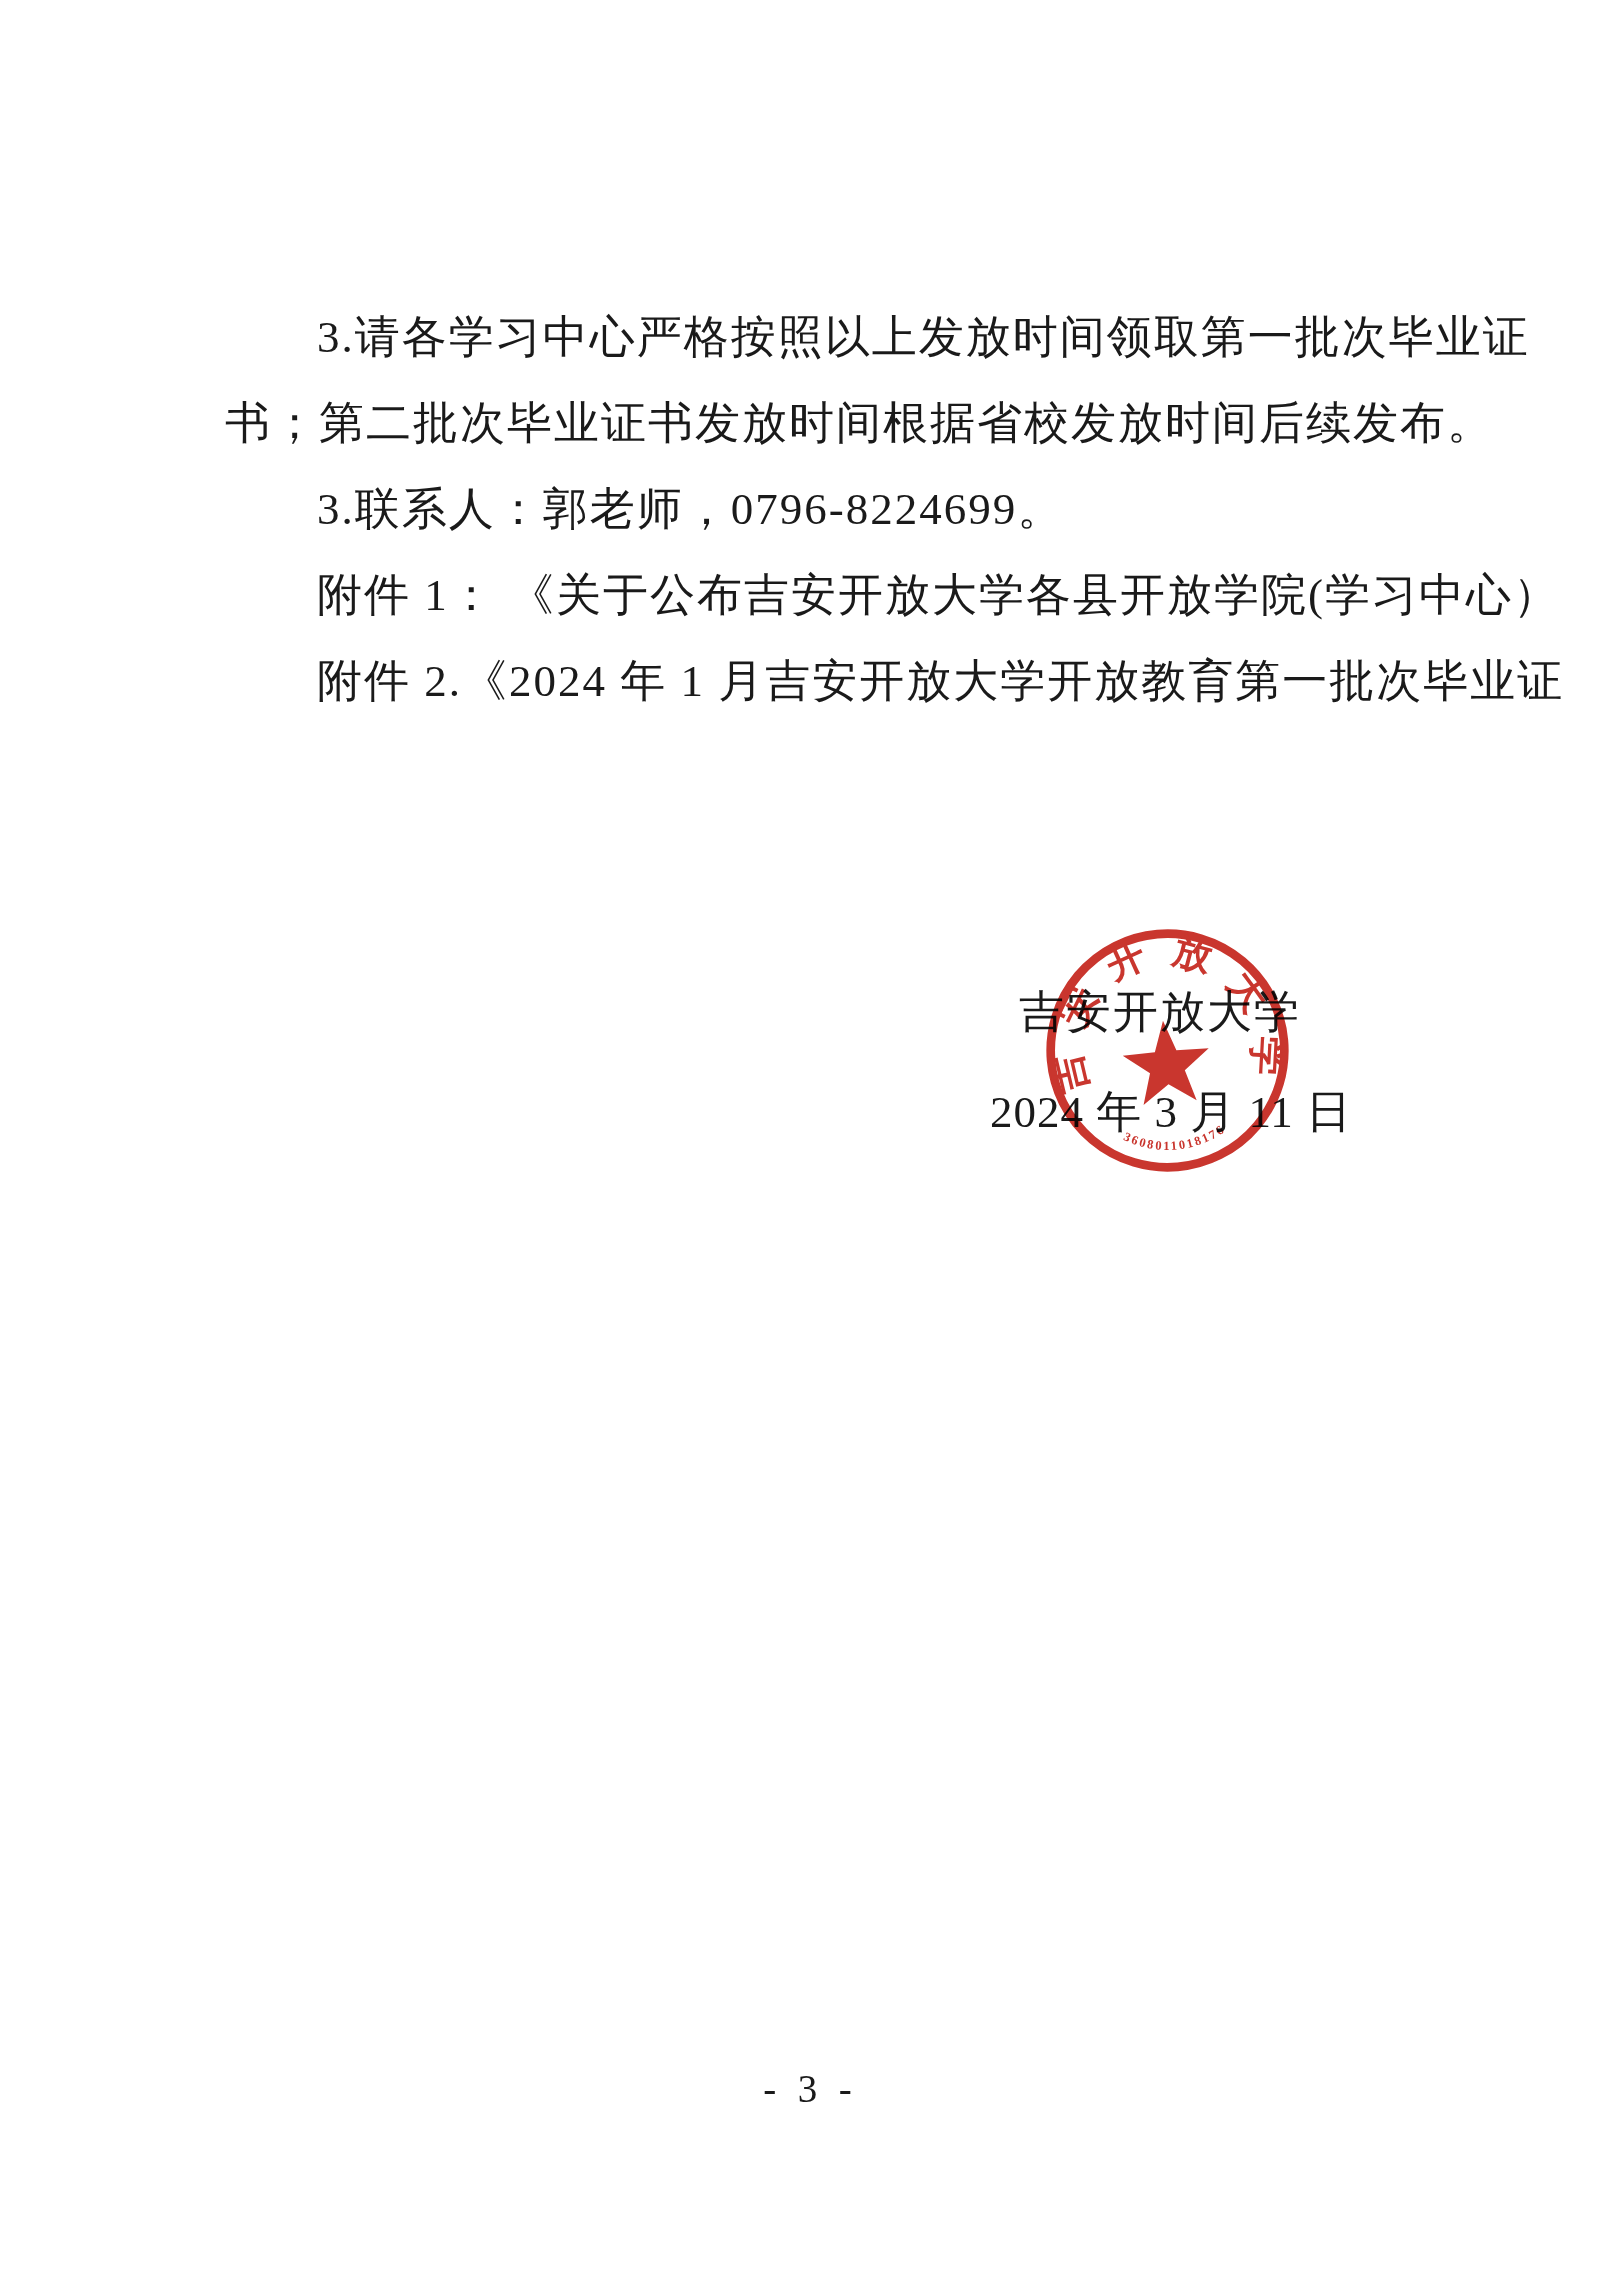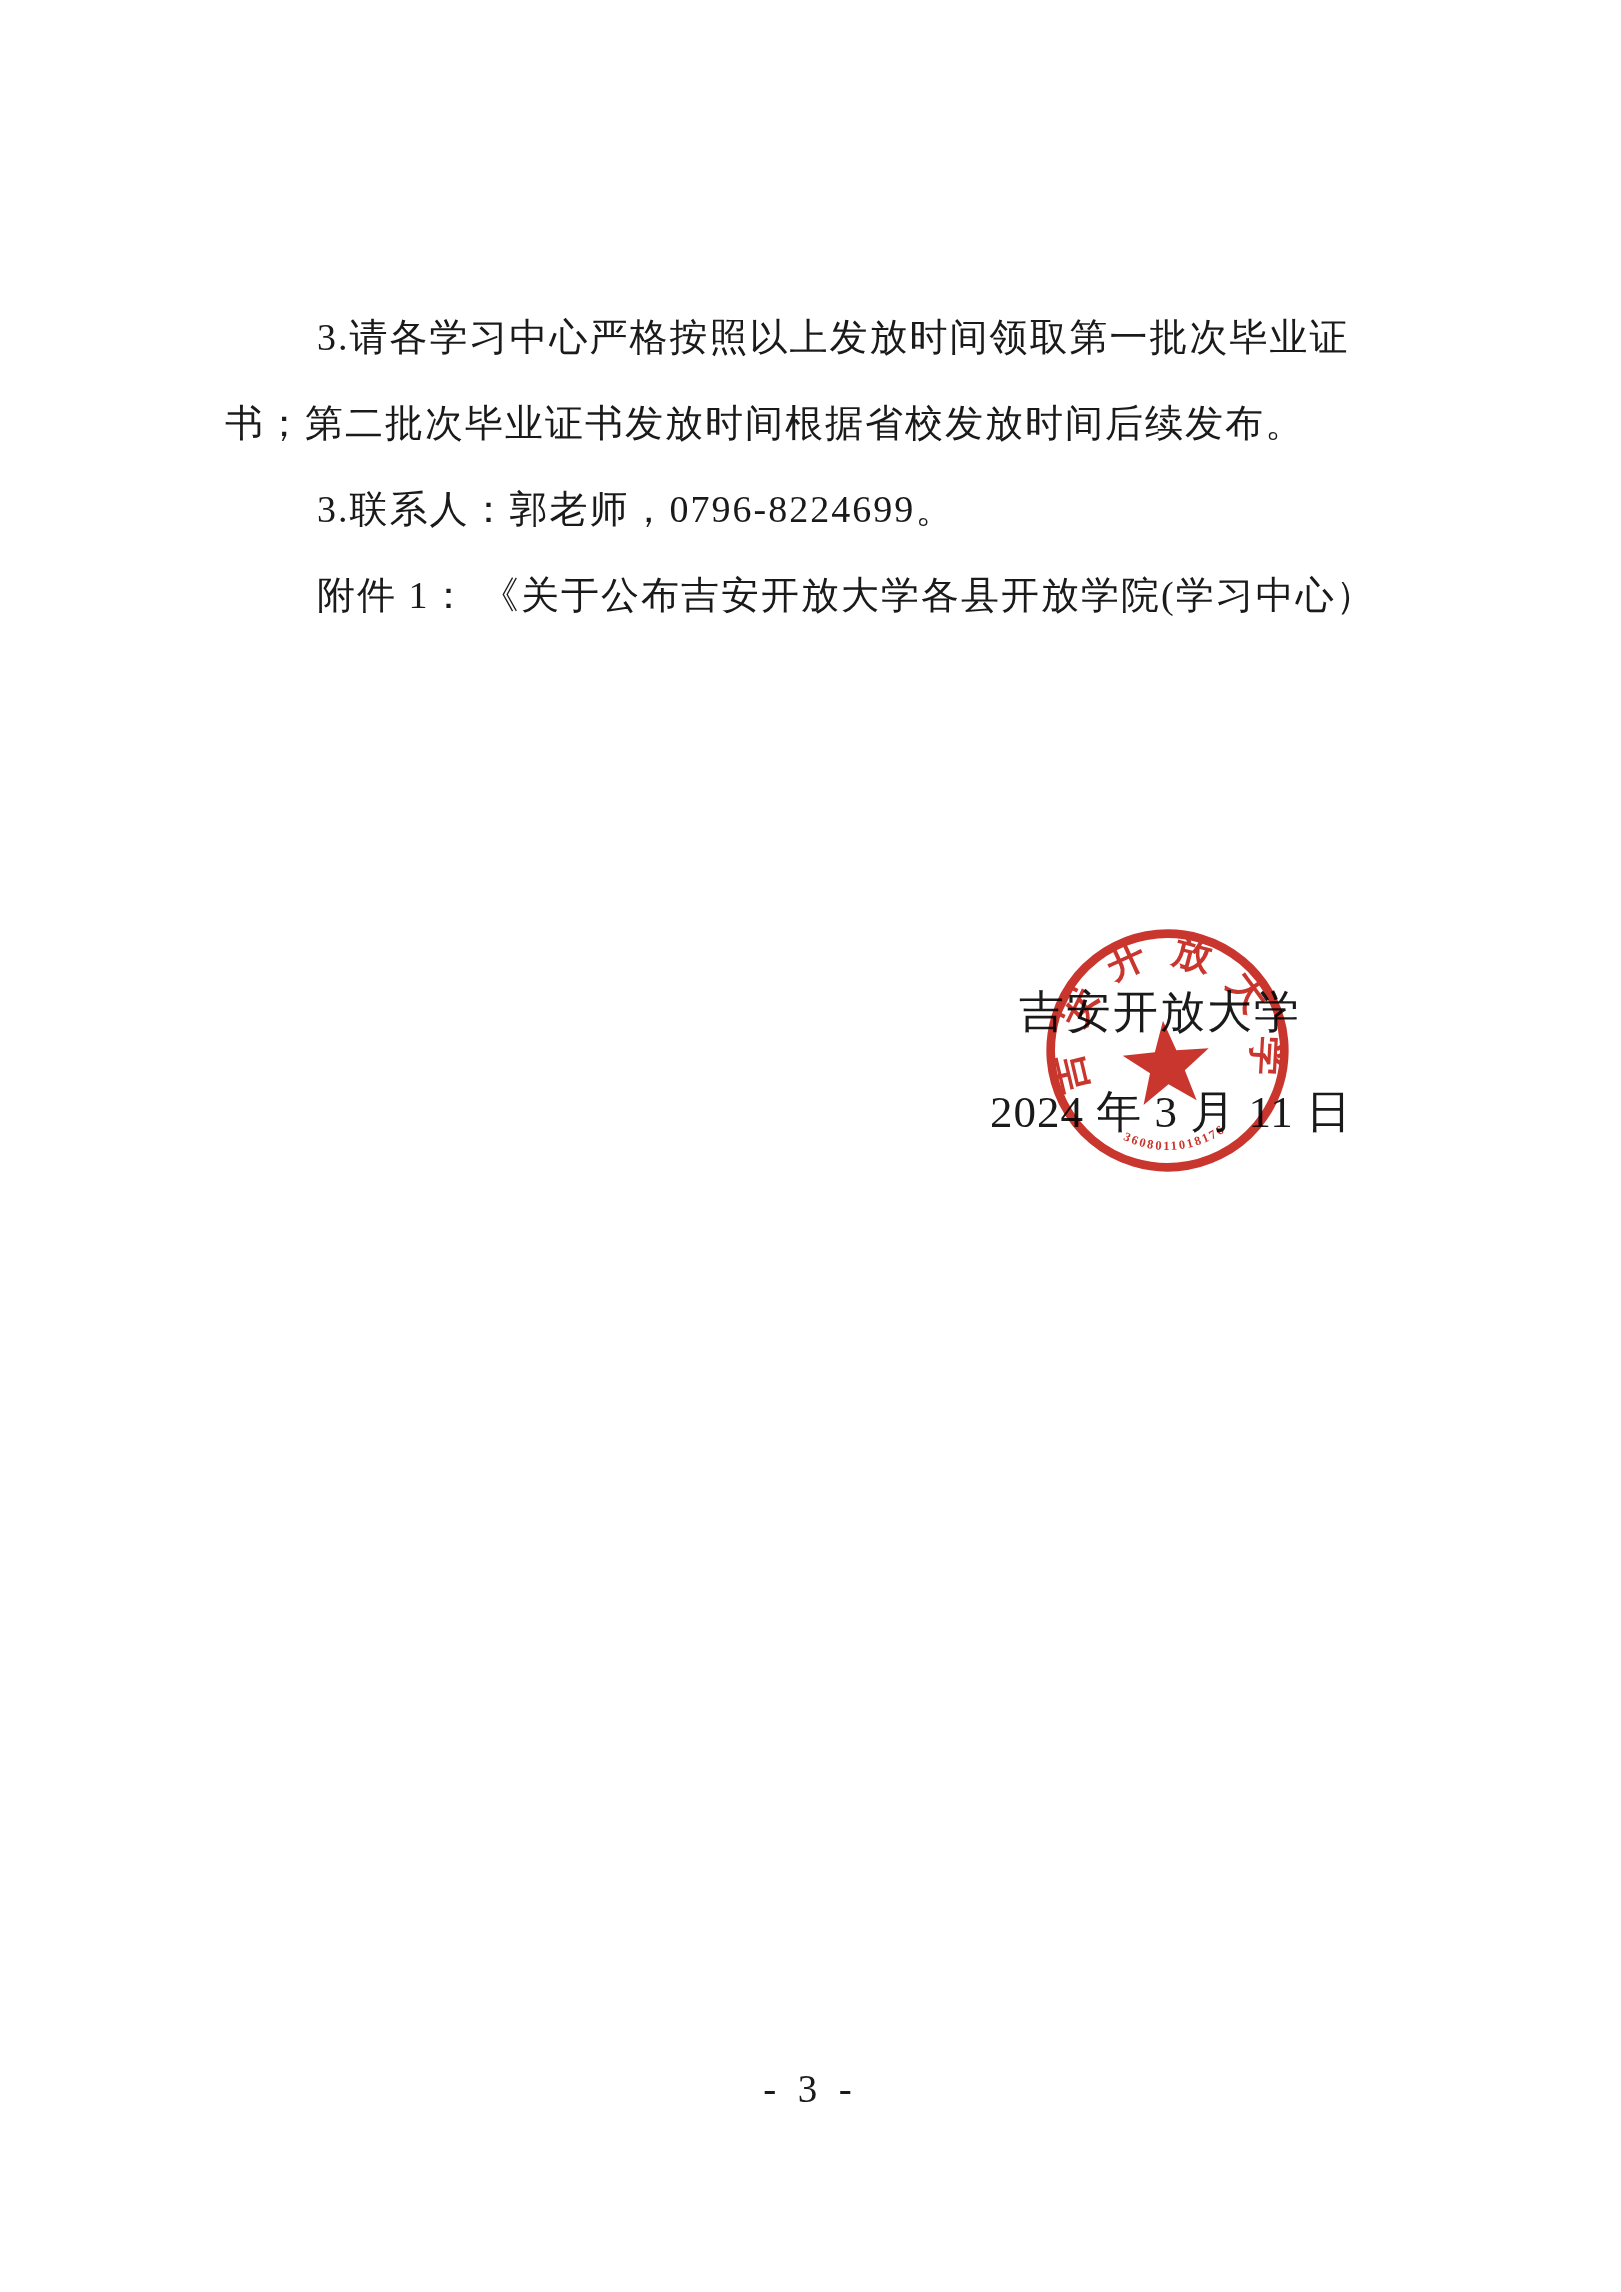--- a/index.html
+++ b/index.html
@@ -13,21 +13,21 @@
     font-family: "Liberation Serif", "DejaVu Serif", serif;
     color: #1a1a1a;
   }
   .body-text {
     position: absolute;
     left: 225px;
     top: 294px;
     width: 1186px;
   }
   .doc-line {
-    font-size: 38px;
+    font-size: 45px;
     line-height: 86px;
     height: 86px;
     white-space: nowrap;
     letter-spacing: 2px;
     color: #1a1a1a;
   }
   .doc-line.indent { padding-left: 92px; }
   .signature {
     position: absolute;
     left: 1019px;
@@ -76,20 +76,21 @@
 </head>
 <body>
 
 <div class="page">
 
   <div class="body-text">
     <div class="doc-line indent">3.请各学习中心严格按照以上发放时间领取第一批次毕业证</div>
     <div class="doc-line">书；第二批次毕业证书发放时间根据省校发放时间后续发布。</div>
     <div class="doc-line indent">3.联系人：郭老师，0796-8224699。</div>
     <div class="doc-line indent">附件 1： 《关于公布吉安开放大学各县开放学院(学习中心）</div>
+    <div class="doc-line indent">附件 2.《2024 年 1 月吉安开放大学开放教育第一批次毕业证</div>
   </div>
 
   <div class="signature">吉安开放大学</div>
   <div class="sign-date">2024 年 3 月 11 日</div>
 
   <svg class="seal" viewBox="0 0 260 260" aria-hidden="true">
     <defs>
       <path id="arcTop" d="M 56.3 181.6 A 90 90 0 1 1 203.7 181.6" fill="none"></path>
       <path id="arcBottom" d="M 70.9 214.4 A 103 103 0 0 0 189.1 214.4" fill="none"></path>
     </defs>

